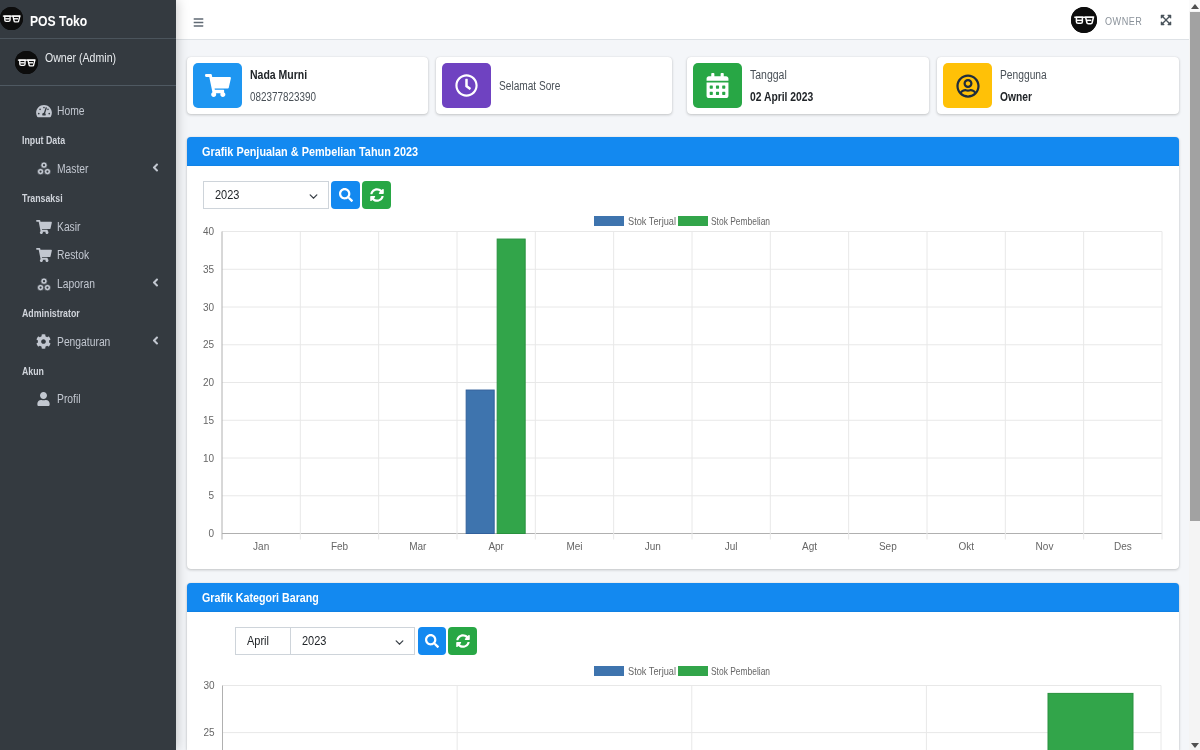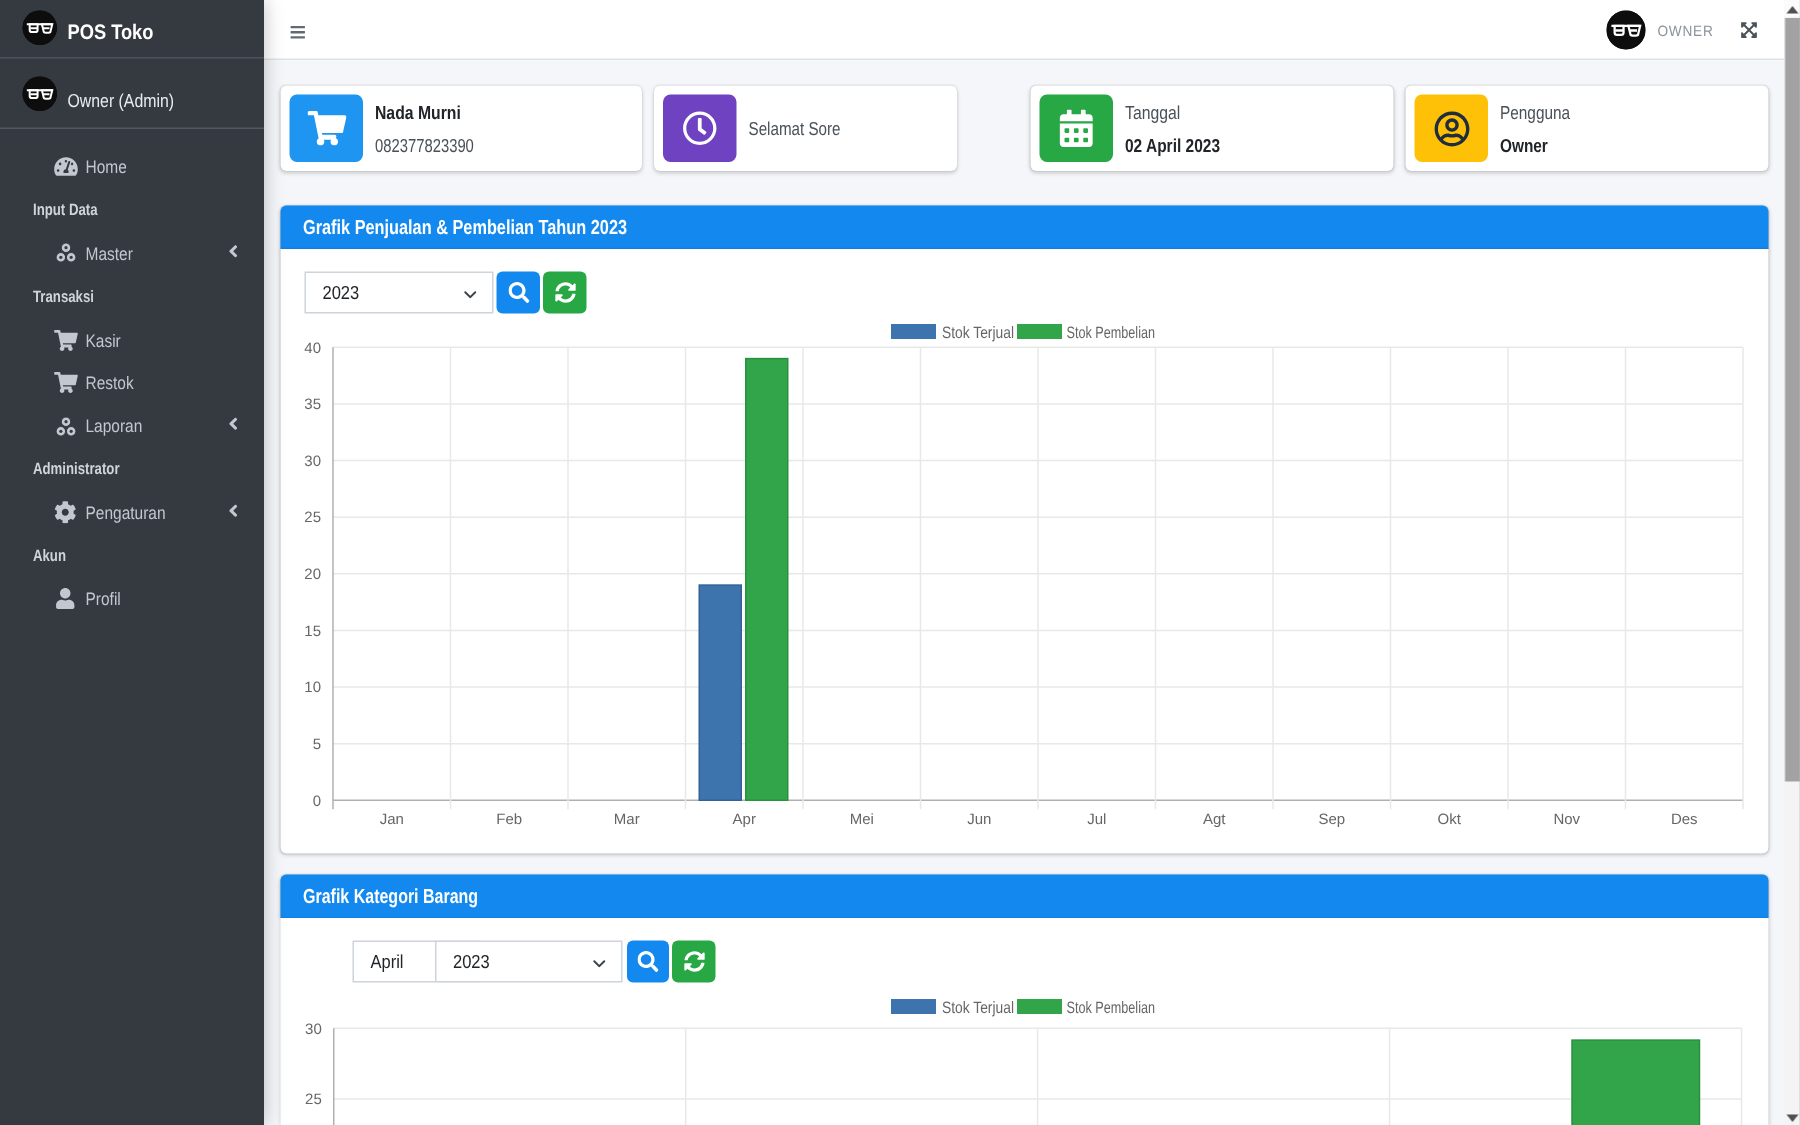--- a/index.html
+++ b/index.html
@@ -1,25 +1,25 @@
 <!DOCTYPE html>
 <html><head>
 <meta charset="utf-8">
 <style>
 * { margin:0; padding:0; box-sizing:border-box; }
 html,body { width:1200px; height:750px; overflow:hidden; font-family:"Liberation Sans",sans-serif; background:#f4f6f9; }
 .cx { display:inline-block; transform-origin:0 50%; white-space:pre; }
 
 
 #sidebar { position:fixed; left:0; top:0; width:176px; height:750px; background:#343a40; z-index:30; box-shadow:0 0 12px rgba(0,0,0,.25); }
-#brand { height:39px; border-bottom:1px solid #4b545c; display:flex; align-items:center; padding-left:15px; }
+#brand { height:39px; border-bottom:1px solid #4b545c; display:flex; align-items:center; }
 #brand .logo-circle { position:relative; top:-1px; }
 #brand .btext { color:#fff; font-size:14px; font-weight:700; margin-left:7px; position:relative; top:1.5px; }
 .logo-circle { width:23px; height:23px; border-radius:50%; background:#0b0b0b; display:flex; align-items:center; justify-content:center; flex:0 0 auto; }
-#userpanel { display:flex; align-items:flex-end; padding:12px 0 11px 15px; border-bottom:1px solid #4f5962; }
+#userpanel { display:flex; align-items:flex-start; padding:12px 0 11px 15px; border-bottom:1px solid #4f5962; }
 #userpanel .uname { color:#e9ecef; font-size:12.5px; margin-left:7px; }
 #nav { padding-top:11px; }
 .nav-item { height:28.8px; display:flex; align-items:center; padding-left:35px; color:#c2c7d0; font-size:12px; position:relative; }
 .nav-item .nicon { width:17px; height:15px; margin-right:5px; display:flex; align-items:center; justify-content:center; flex:0 0 auto; }
 .nav-item svg { fill:#c2c7d0; }
 .nav-header { height:28.8px; display:flex; align-items:center; padding-left:22px; color:#d0d4db; font-size:11px; font-weight:700; }
 .chev { position:absolute; right:16px; top:50%; transform:translateY(-50%); }
 
 
 #navbar { position:absolute; left:176px; top:0; width:1024px; height:40px; background:#fff; border-bottom:1px solid #dee2e6; z-index:10; }
@@ -217,21 +217,21 @@
     <div class="ibox" style="background:#1e96f1;">
         <svg width="26" height="23" viewBox="0 0 576 512">
           <path fill="#fff" d="M528.12 301.319l47.273-208C578.806 78.301 567.391 64 551.99 64H159.208l-9.166-44.81C147.758 8.021 137.93 0 126.529 0H24C10.745 0 0 10.745 0 24v16c0 13.255 10.745 24 24 24h69.883l70.248 343.435C147.325 417.1 136 435.222 136 456c0 30.928 25.072 56 56 56s56-25.072 56-56c0-10.51-2.9-20.335-7.905-28.743h107.81A55.71 55.71 0 0 0 340 456c0 30.928 25.072 56 56 56s56-25.072 56-56c0-22.179-12.89-41.349-31.579-50.4l5.517-24.276c3.413-15.018-8.002-29.324-23.403-29.324H218.117l-5.455-26.677h293.145c11.206 0 20.92-7.754 23.413-18.684z"></path>
         </svg>
       </div>
     <div class="itxt">
         <div><span class="b cx" style="transform:scaleX(.84);">Nada Murni</span></div>
         <div><span class="cx" style="transform:scaleX(.79);">082377823390</span></div>
       </div>
   </div>
-  <div class="icard" style="left:260px; top:16px; width:202px;">
+  <div class="icard" style="left:260px; top:16px; width:236px;">
     <div class="ibox" style="background:#6f42c1;">
         <svg width="23" height="23" viewBox="0 0 512 512">
           <path fill="#fff" d="M256 8C119 8 8 119 8 256s111 248 248 248 248-111 248-248S393 8 256 8zm0 448c-110.5 0-200-89.5-200-200S145.5 56 256 56s200 89.5 200 200-89.5 200-200 200zm61.8-104.4l-84.9-61.7c-3.1-2.3-4.9-5.9-4.9-9.7V116c0-6.6 5.4-12 12-12h32c6.6 0 12 5.4 12 12v141.7l66.8 48.6c5.4 3.9 6.5 11.4 2.6 16.8L334.6 349c-3.9 5.3-11.4 6.5-16.8 2.6z"></path>
         </svg>
       </div>
     <div class="itxt">
         <div><span class="cx" style="transform:scaleX(.81);">Selamat Sore</span></div>
       </div>
   </div>
   <div class="icard" style="left:511px; top:16px; width:242px;">

